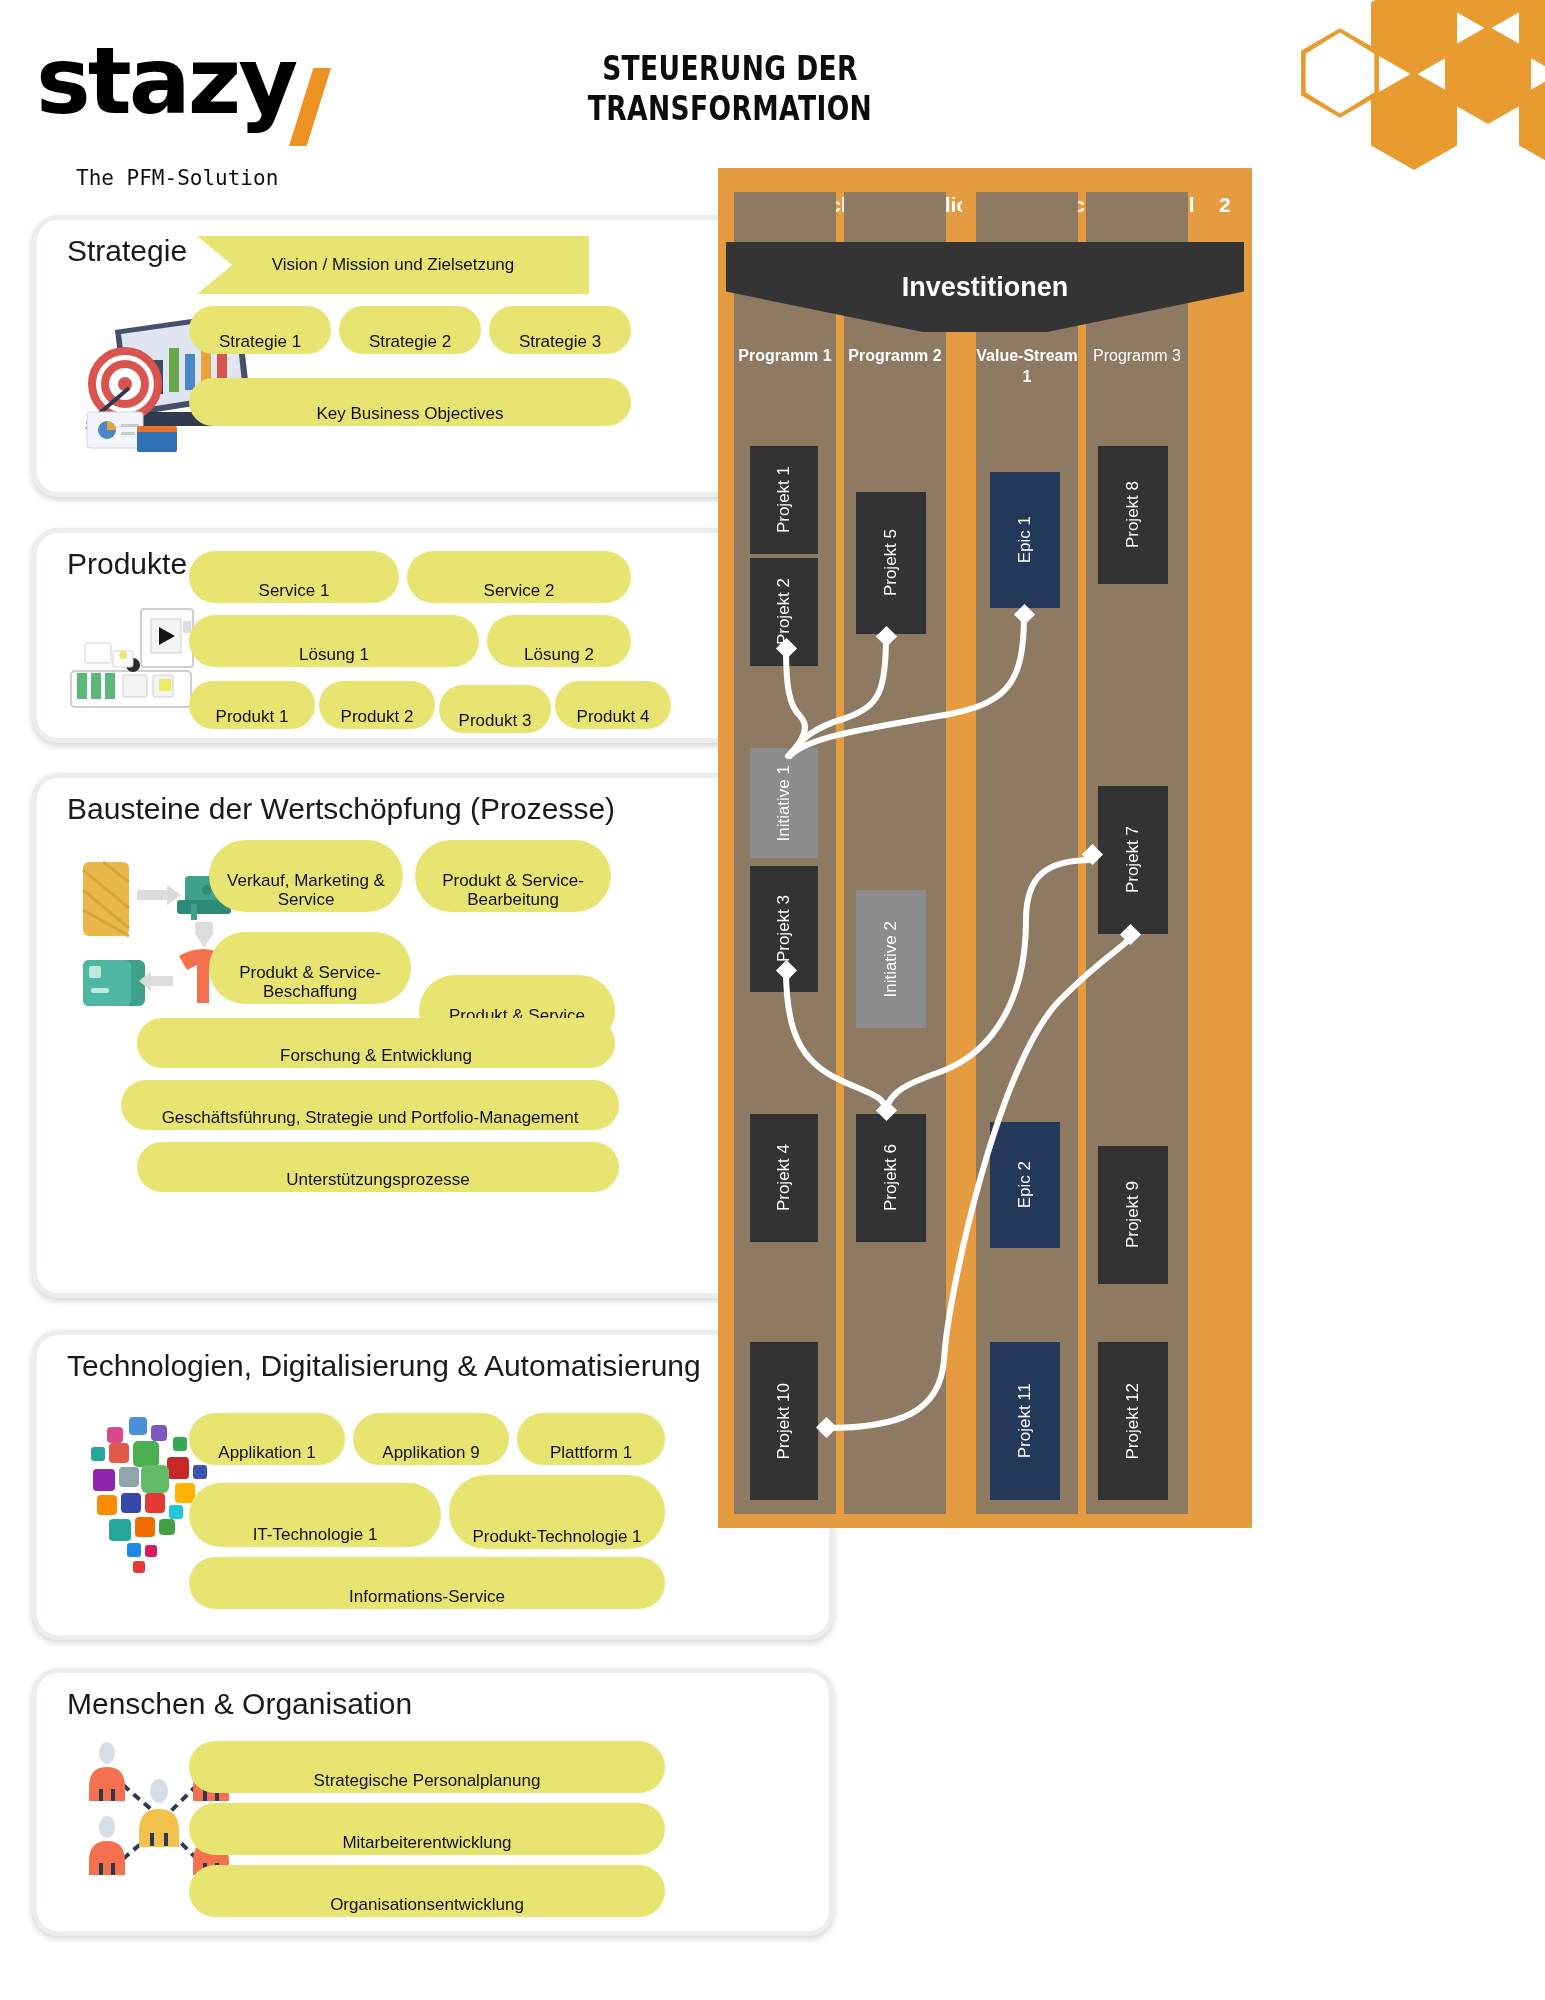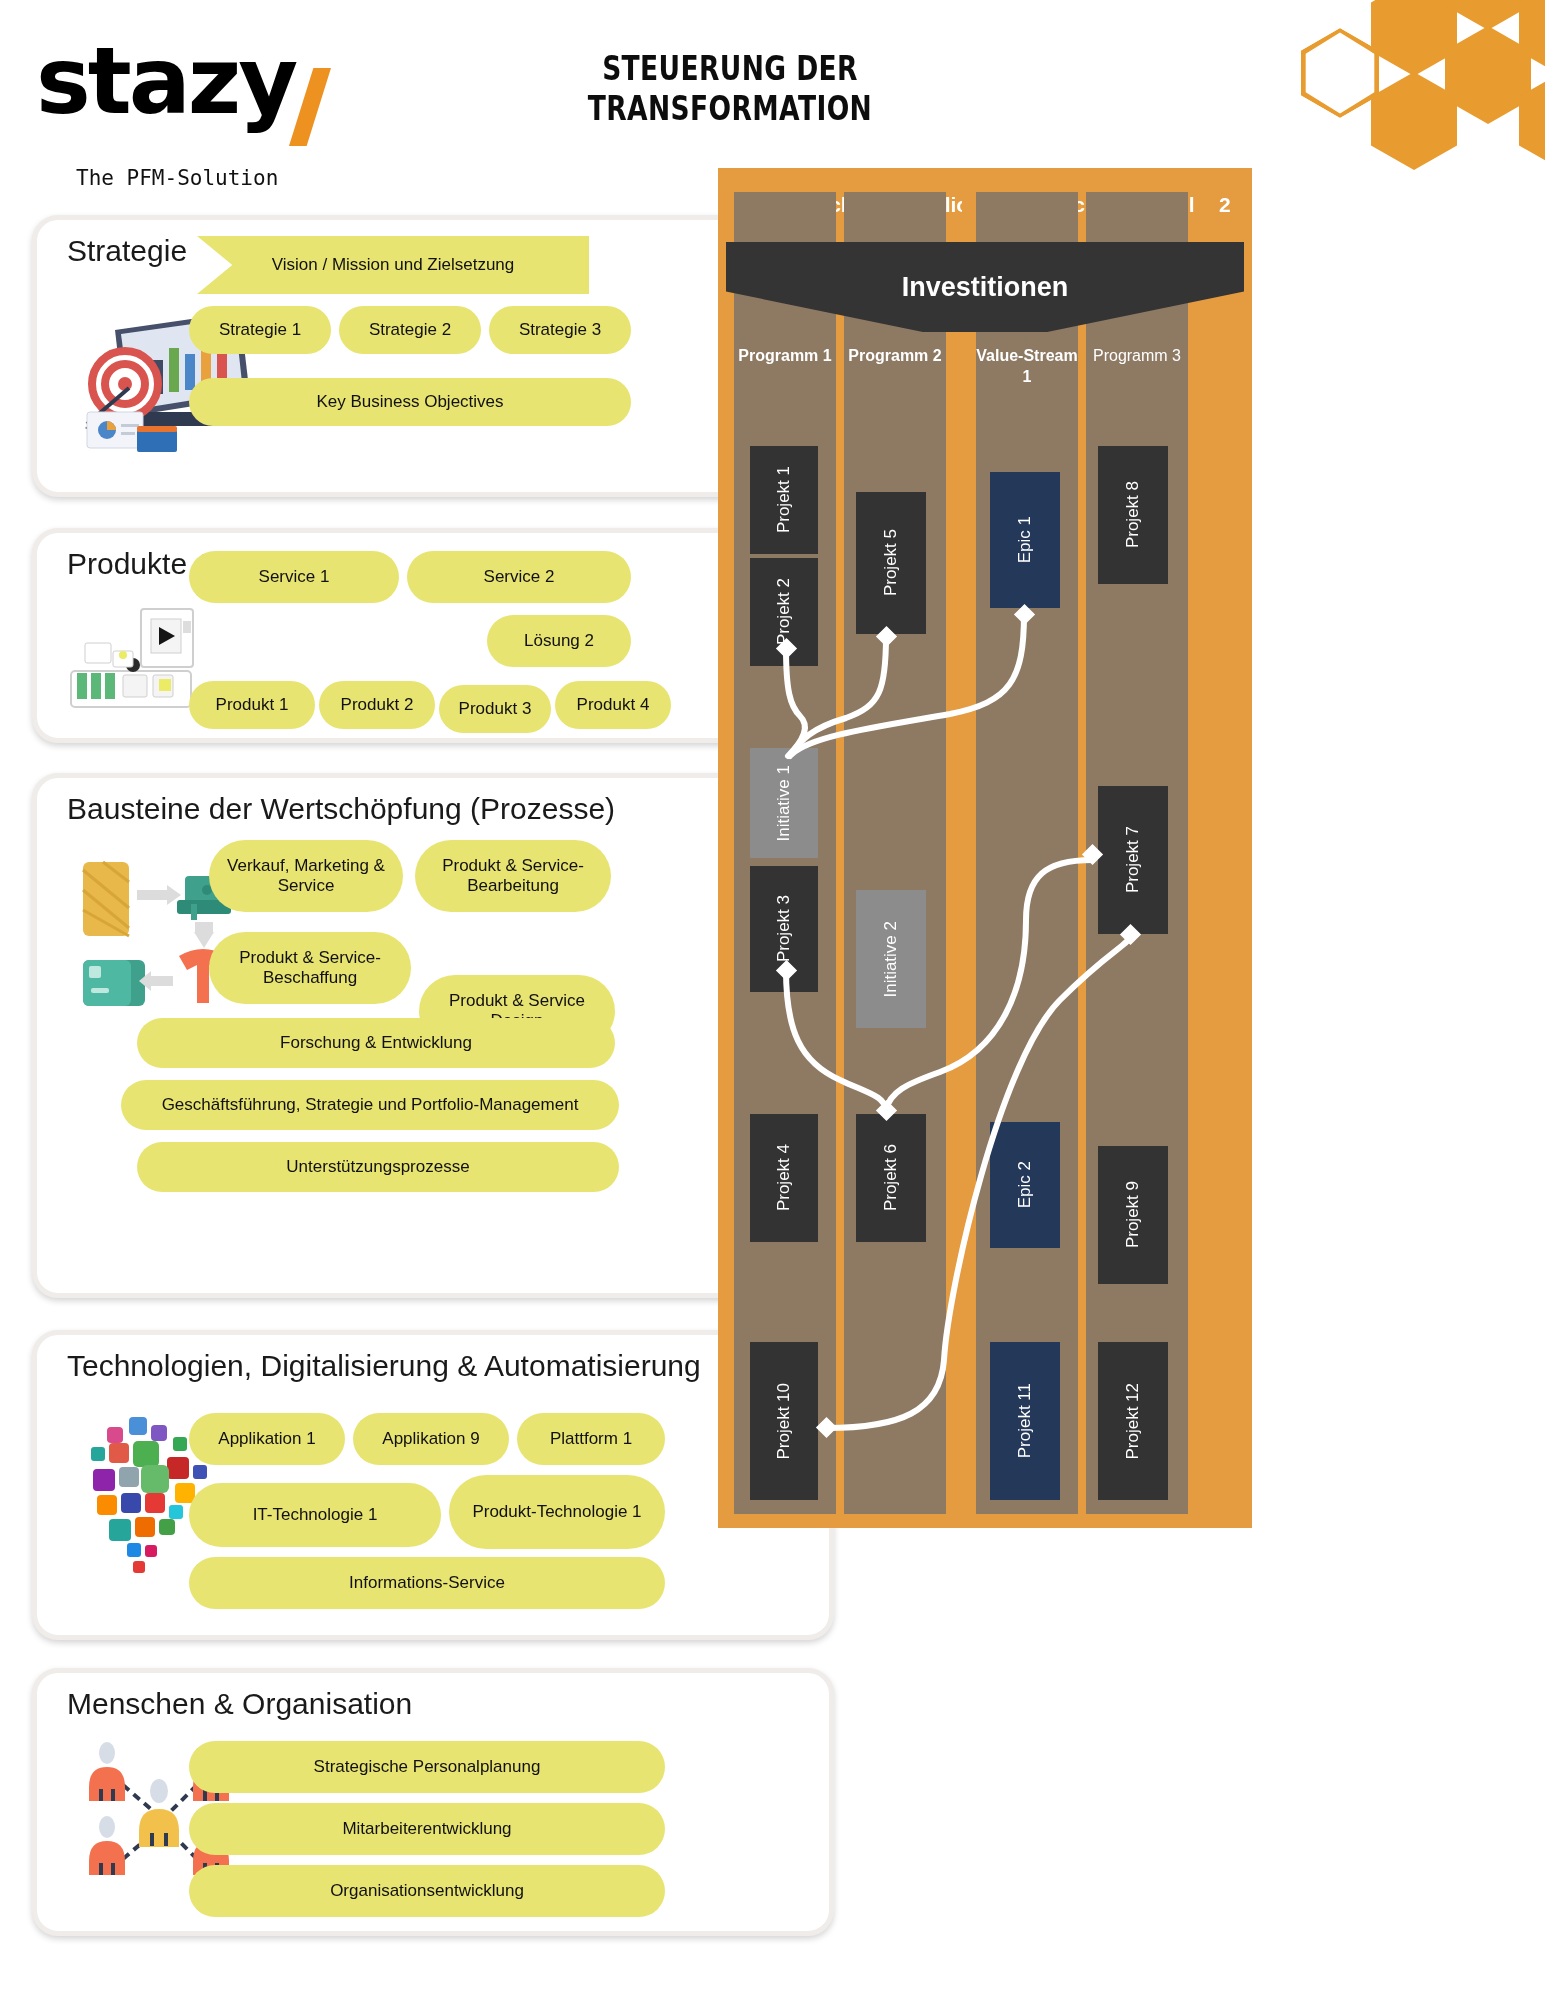--- a/index.html
+++ b/index.html
@@ -60,21 +60,21 @@
   .layer-title {
     position:absolute; left:30px; top:14px;
     font-size:30px; color:#1a1a1a; font-weight:400;
     font-family:"Liberation Sans", sans-serif;
     white-space:nowrap;
   }
   .pill {
     position:absolute;
     background:#E8E472;
     border-radius:999px;
-    display:flex; align-items:center; justify-content:center;
+    display:flex; align-items:flex-end; justify-content:center;
     text-align:center;
     font-size:17px; color:#111; line-height:1.15;
     padding:2px 8px;
   }
   .banner {
     position:absolute; background:#E8E472;
     display:flex; align-items:center; justify-content:center;
     font-size:17px; color:#111;
     clip-path: polygon(0 0, 100% 0, 100% 100%, 0 100%, 9% 50%);
   }
@@ -208,20 +208,23 @@
       <rect x="50" y="52" width="20" height="16" rx="2" fill="#fff" stroke="#cfcfcf"></rect>
       <circle cx="60" cy="56" r="4" fill="#ebeb66"></circle>
     </svg>
   </div>
 
   <div class="pill" style="left:152px; top:18px; width:210px; height:52px;">
     <span>Service 1</span>
   </div>
   <div class="pill" style="left:370px; top:18px; width:224px; height:52px;">
     <span>Service 2</span>
+  </div>
+  <div class="pill" style="left:152px; top:82px; width:290px; height:52px;">
+    <span>Lösung 1</span>
   </div>
   <div class="pill" style="left:450px; top:82px; width:144px; height:52px;">
     <span>Lösung 2</span>
   </div>
   <div class="pill" style="left:152px; top:148px; width:126px; height:48px;">
     <span>Produkt 1</span>
   </div>
   <div class="pill" style="left:282px; top:148px; width:116px; height:48px;">
     <span>Produkt 2</span>
   </div>

